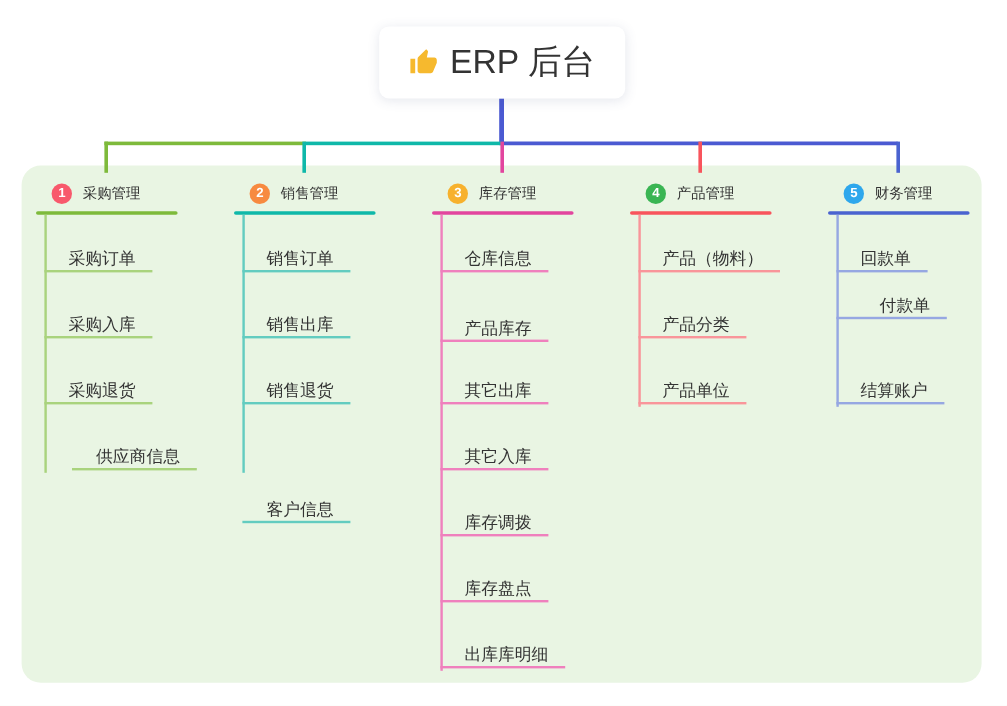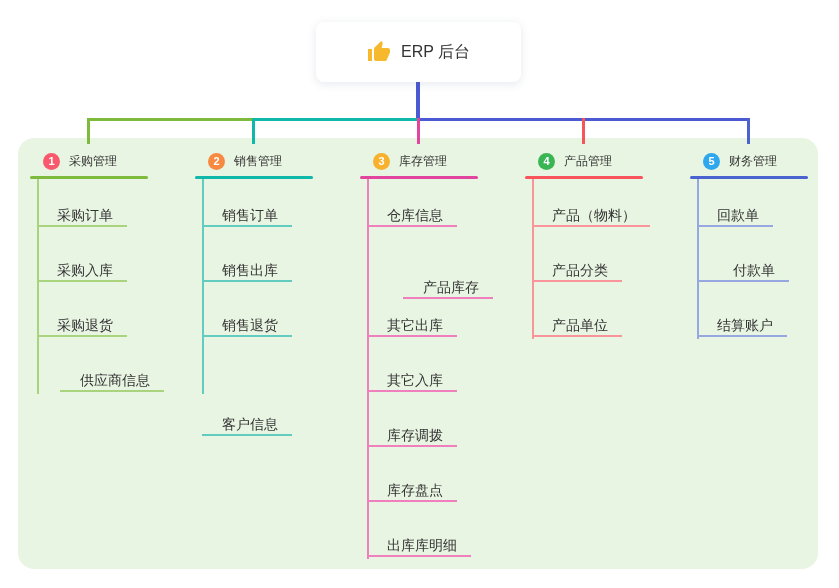--- a/index.html
+++ b/index.html
@@ -25,21 +25,21 @@
     position: absolute;
     left: 316px; top: 22px;
     width: 205px; height: 60px;
     background: #ffffff;
     border-radius: 8px;
     box-shadow: 0 2px 10px rgba(60,80,120,0.13);
     display: flex;
     align-items: center;
     justify-content: center;
     gap: 10px;
-    font-size: 16px;
+    font-size: 28px;
     font-weight: 500;
     color: #333;
     z-index: 3;
   }
   #root-node svg { display: block; }
   
   .hline, .vline { position: absolute; z-index: 1; }
   #root-stem { left: 416px; top: 82px; width: 4px; height: 39px; }
   .bus { top: 118px; height: 3px; }
   #bus-1 { left: 87px;  width: 168px; }
@@ -125,21 +125,21 @@
       <div class="sub-item" style="left: 202px; top: 313px; border-bottom-color: rgb(99, 204, 192);"><span>销售退货</span></div>
       <div class="sub-item" style="left: 202px; top: 384px; border-bottom-color: rgb(99, 204, 192); margin-top: 28px;"><span>客户信息</span></div>
       <div class="drop vline" style="left: 417px; background: rgb(226, 69, 158);"></div>
       <div class="branch-header" style="left: 373px; top: 151px;">
         <span class="badge" style="background: rgb(247, 177, 45);">3</span>
         <span class="branch-label">库存管理</span>
       </div>
       <div class="branch-underline" style="left: 360px; top: 176px; background: rgb(226, 69, 158);"></div>
       <div class="stem vline" style="left: 367px; top: 179px; height: 380px; background: rgb(239, 128, 189);"></div>
       <div class="sub-item" style="left: 367px; top: 203px; border-bottom-color: rgb(239, 128, 189);"><span>仓库信息</span></div>
-      <div class="sub-item" style="left: 367px; top: 275px; border-bottom-color: rgb(239, 128, 189); margin-left: 36px;"><span>产品库存</span></div>
+      <div class="sub-item" style="left: 367px; top: 261px; border-bottom-color: rgb(239, 128, 189);"><span>产品库存</span></div>
       <div class="sub-item" style="left: 367px; top: 313px; border-bottom-color: rgb(239, 128, 189);"><span>其它出库</span></div>
       <div class="sub-item" style="left: 367px; top: 368px; border-bottom-color: rgb(239, 128, 189);"><span>其它入库</span></div>
       <div class="sub-item" style="left: 367px; top: 423px; border-bottom-color: rgb(239, 128, 189);"><span>库存调拨</span></div>
       <div class="sub-item" style="left: 367px; top: 478px; border-bottom-color: rgb(239, 128, 189);"><span>库存盘点</span></div>
       <div class="sub-item" style="left: 367px; top: 533px; border-bottom-color: rgb(239, 128, 189);"><span>出库库明细</span></div>
       <div class="drop vline" style="left: 582px; background: rgb(248, 84, 92);"></div>
       <div class="branch-header" style="left: 538px; top: 151px;">
         <span class="badge" style="background: rgb(58, 181, 83);">4</span>
         <span class="branch-label">产品管理</span>
       </div>
@@ -149,17 +149,17 @@
       <div class="sub-item" style="left: 532px; top: 258px; border-bottom-color: rgb(249, 149, 154);"><span>产品分类</span></div>
       <div class="sub-item" style="left: 532px; top: 313px; border-bottom-color: rgb(249, 149, 154);"><span>产品单位</span></div>
       <div class="drop vline" style="left: 747px; background: rgb(74, 99, 208);"></div>
       <div class="branch-header" style="left: 703px; top: 151px;">
         <span class="badge" style="background: rgb(46, 167, 236);">5</span>
         <span class="branch-label">财务管理</span>
       </div>
       <div class="branch-underline" style="left: 690px; top: 176px; background: rgb(74, 99, 208);"></div>
       <div class="stem vline" style="left: 697px; top: 179px; height: 160px; background: rgb(150, 167, 226);"></div>
       <div class="sub-item" style="left: 697px; top: 203px; border-bottom-color: rgb(150, 167, 226);"><span>回款单</span></div>
-      <div class="sub-item" style="left: 697px; top: 258px; border-bottom-color: rgb(150, 167, 226); padding-left: 36px;"><span>付款单</span></div>
+      <div class="sub-item" style="left: 697px; top: 242px; border-bottom-color: rgb(150, 167, 226); padding-left: 36px;"><span>付款单</span></div>
       <div class="sub-item" style="left: 697px; top: 313px; border-bottom-color: rgb(150, 167, 226);"><span>结算账户</span></div>
     </div>
 
 </div>
 
 </body></html>

